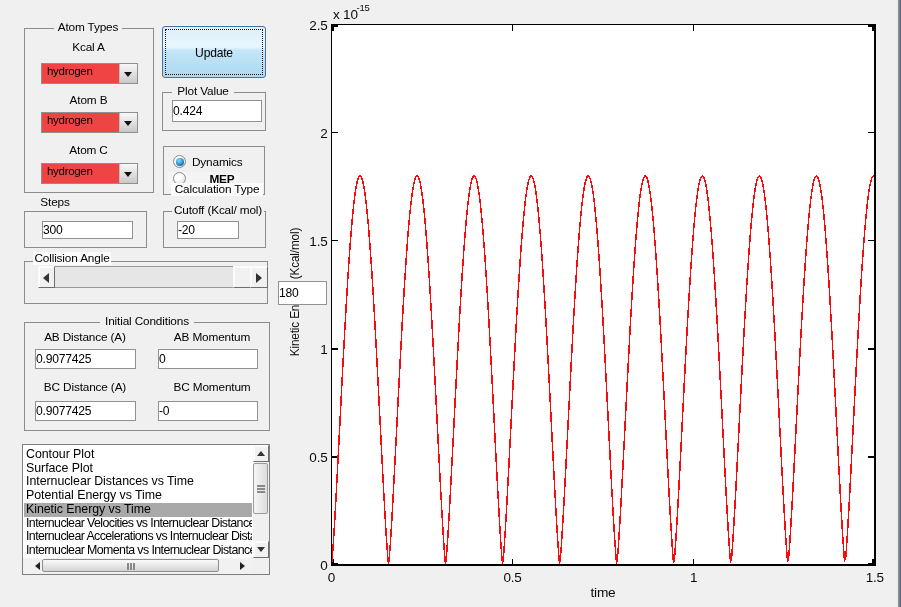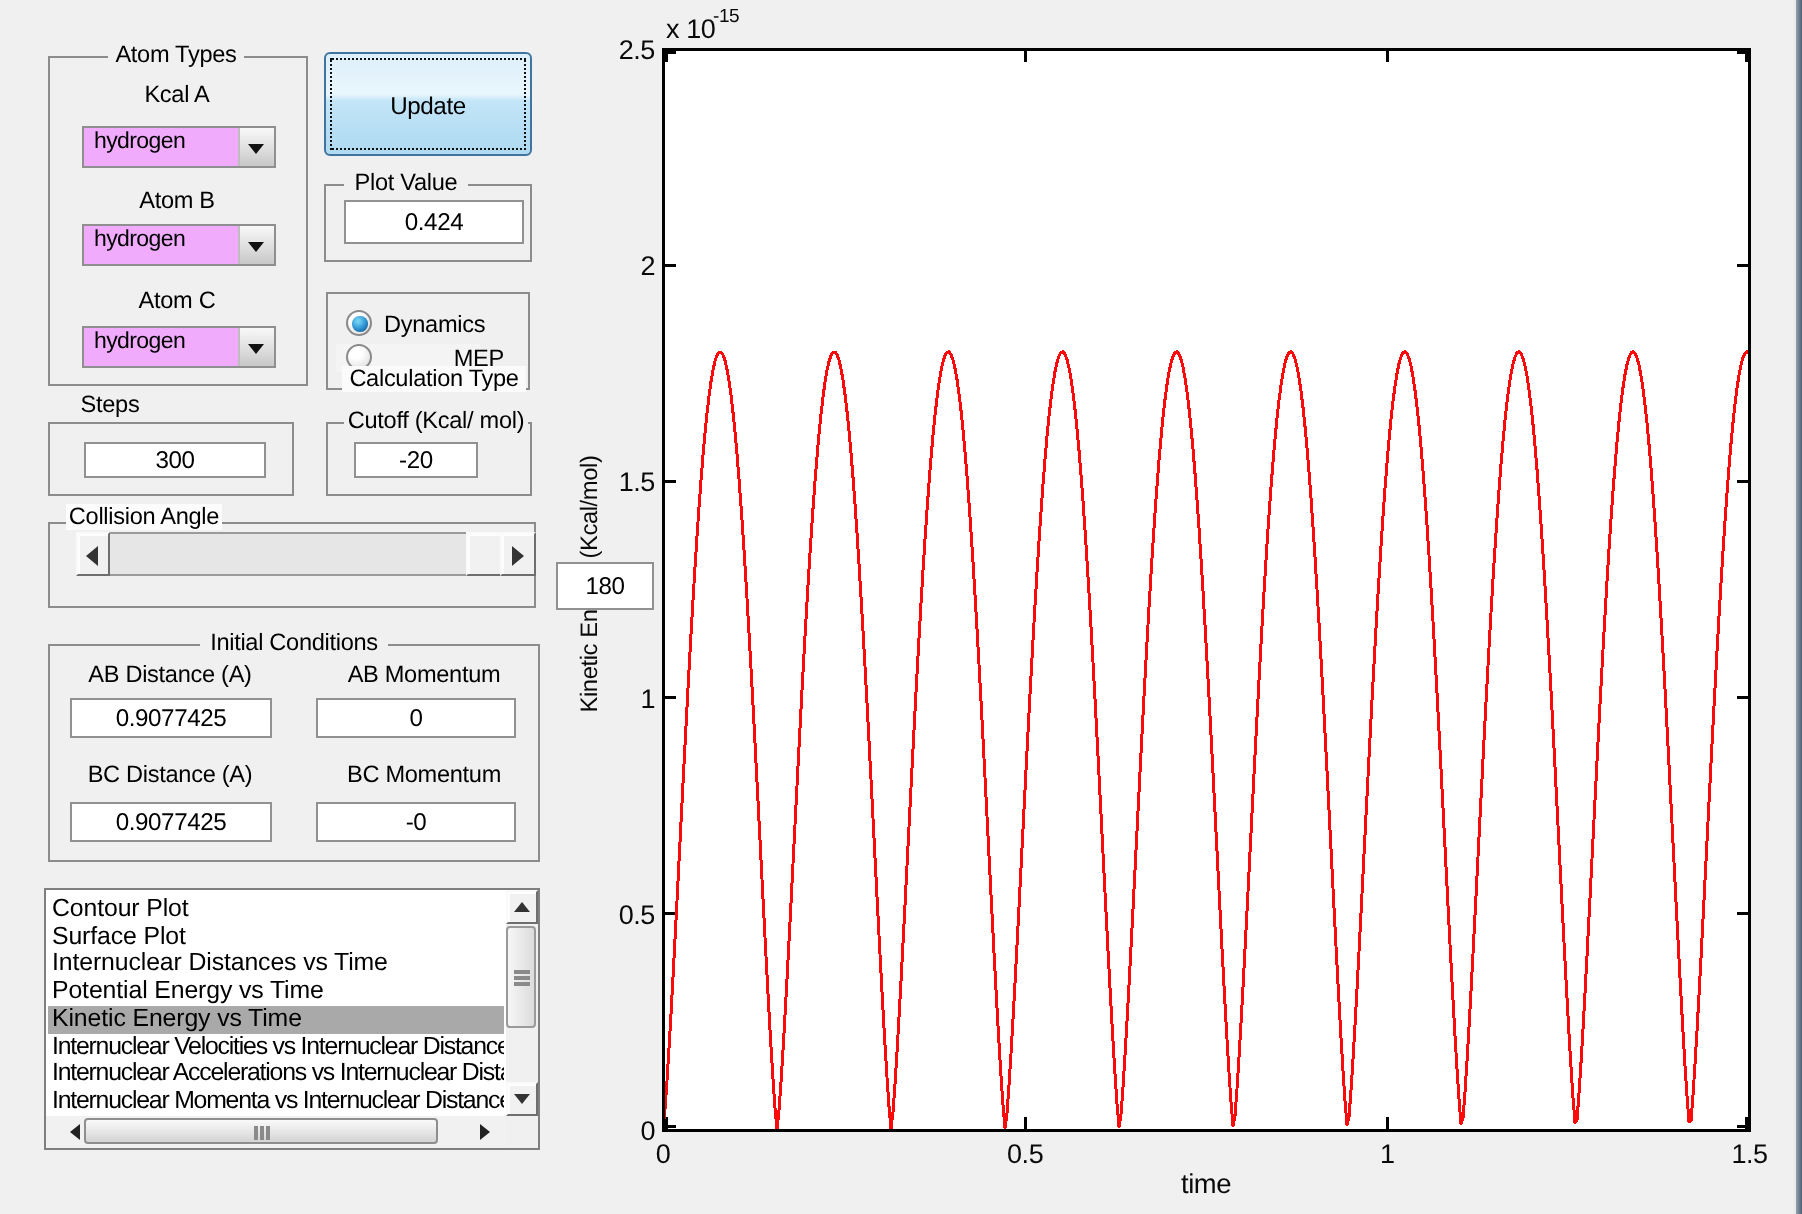--- a/index.html
+++ b/index.html
@@ -2,22 +2,22 @@
 <html><head><meta charset="utf-8">
 <style>
 * { margin:0; padding:0; box-sizing:border-box; }
 html,body { width:901px; height:607px; overflow:hidden; }
 body { background:#f0f0f0; font-family:"Liberation Sans", sans-serif; color:#000; }
 #app { position:relative; width:901px; height:607px; }
 #plot { position:absolute; left:0; top:0; }
 .grp { position:absolute; border:1px solid #8c8c8c; }
 .glab { position:absolute; font-size:11.8px; letter-spacing:-0.15px; background:#f0f0f0; text-align:center; line-height:13px; z-index:3; }
 .lbl { position:absolute; font-size:11.8px; letter-spacing:-0.15px; text-align:center; line-height:13px; }
-.fld { position:absolute; background:#fff; border:1px solid #919191; text-align:center; font-size:12.1px; letter-spacing:-0.2px; }
-.combo { position:absolute; background:#f0abfc; border:1px solid #8f8f8f; font-size:11.5px; letter-spacing:-0.3px; }
+.fld { position:absolute; background:#fff; border:1px solid #919191; font-size:12.1px; letter-spacing:-0.2px; }
+.combo { position:absolute; background:#ef4444; border:1px solid #8f8f8f; font-size:11.5px; letter-spacing:-0.3px; }
 .combo .txt { position:absolute; left:5px; top:1px; }
 .combo .btn { position:absolute; right:0; top:0; bottom:0; width:18px; background:linear-gradient(#f8f8f8,#dcdcdc 60%,#c8c8c8); border-left:1px solid #bdbdbd; }
 .combo .btn i { position:absolute; left:4px; top:8px; width:0; height:0; border-left:4.5px solid transparent; border-right:4.5px solid transparent; border-top:5.5px solid #111; }
 .radio { position:absolute; width:13px; height:13px; border-radius:50%; border:1px solid #8a8a8a; background:radial-gradient(circle at 35% 30%, #ffffff 30%, #e8e8e8 70%, #cfcfcf 100%); }
 .radio.sel::after { content:""; position:absolute; left:2px; top:2px; width:7.5px; height:7.5px; border-radius:50%; background:radial-gradient(circle at 38% 32%, #6fd0f2 10%, #2a8fd0 55%, #14486e 100%); }
 .sbtn { position:absolute; background:#f1f1f1; border:1px solid; border-color:#fafafa #6e6e6e #6e6e6e #fafafa; box-shadow:inset 1px 1px 0 #fdfdfd; }
 .arr { position:absolute; width:0; height:0; }
 </style></head>
 <body>
 <div id="app">
@@ -100,21 +100,21 @@
 <div class="grp" style="left:162px;top:92px;width:104px;height:39px;"></div>
 <div class="glab" style="left:172px;top:85px;width:62px;">Plot Value</div>
 <div class="fld" style="left:172px;top:100px;width:90px;height:22px;line-height:20px;">0.424</div>
 
 <div class="grp" style="left:163px;top:146px;width:102px;height:49px;"></div>
 <div class="glab" style="left:171px;top:136px;width:92px;height:13px;background:#fbfbfb;margin-top:47px;">Calculation Type</div>
 <div class="radio sel" style="left:173px;top:155px;"></div>
 <div class="lbl" style="left:192px;top:156px;width:60px;text-align:left;">Dynamics</div>
 <div style="position:absolute;left:168px;top:172px;width:72px;height:14px;background:#f4f4f4;"></div>
 <div class="radio" style="left:173px;top:172px;"></div>
-<div class="lbl" style="left:192px;top:173px;width:60px;text-align:right;">MEP</div>
+<div class="lbl" style="left:192px;top:173px;width:60px;text-align:center;font-weight:bold;">MEP</div>
 
 <div class="grp" style="left:24px;top:211px;width:123px;height:37px;"></div>
 <div class="glab" style="left:38px;top:196px;width:34px;">Steps</div>
 <div class="fld" style="left:42px;top:221px;width:91px;height:18px;line-height:16px;">300</div>
 
 <div class="grp" style="left:163px;top:211px;width:103px;height:37px;"></div>
 <div class="glab" style="left:172px;top:204px;width:92px;">Cutoff (Kcal/ mol)</div>
 <div class="fld" style="left:177px;top:221px;width:62px;height:18px;line-height:16px;">-20</div>
 
 <div class="grp" style="left:24px;top:261px;width:244px;height:43px;"></div>

